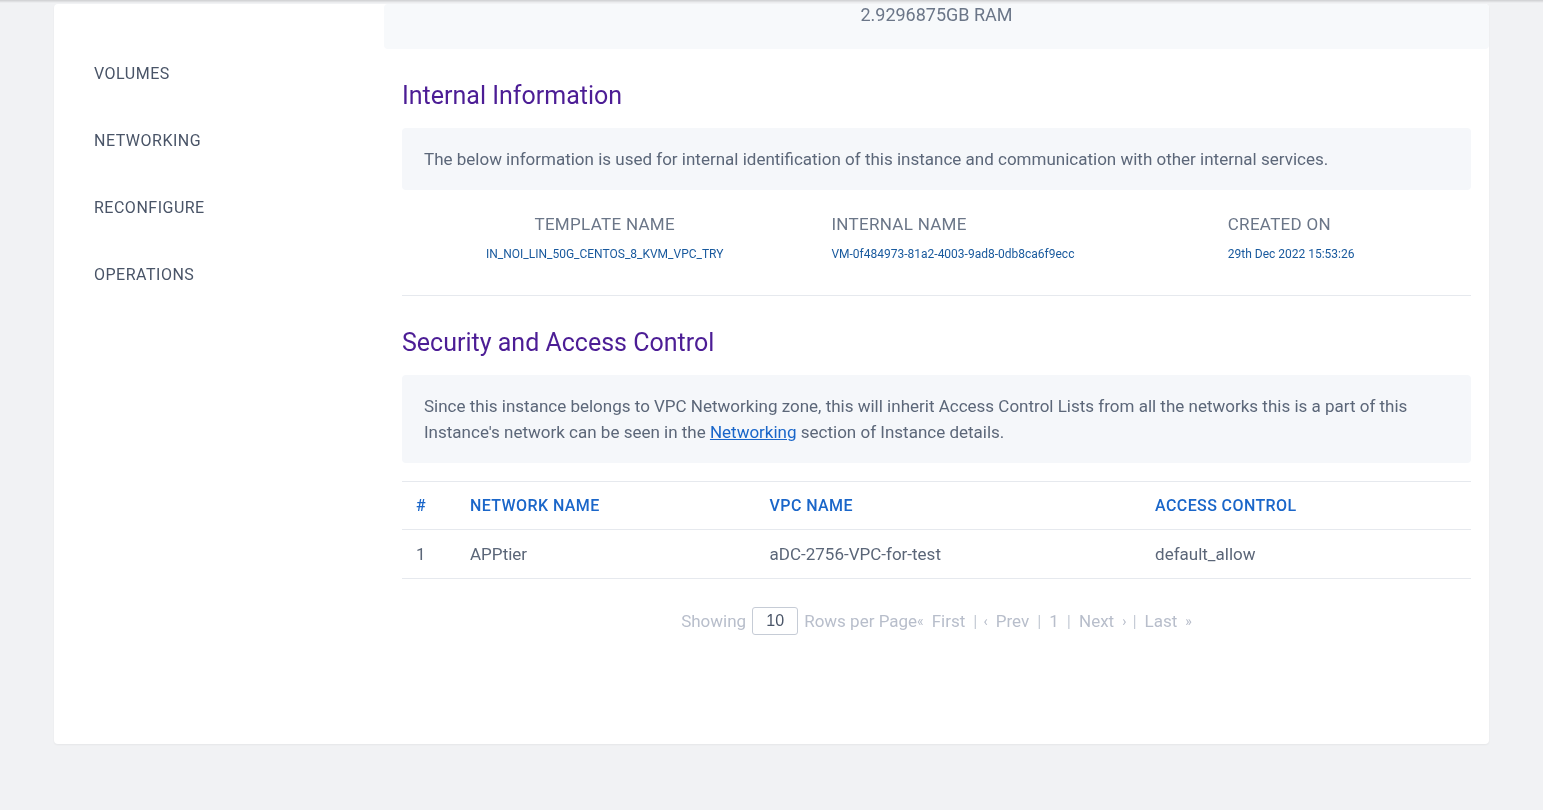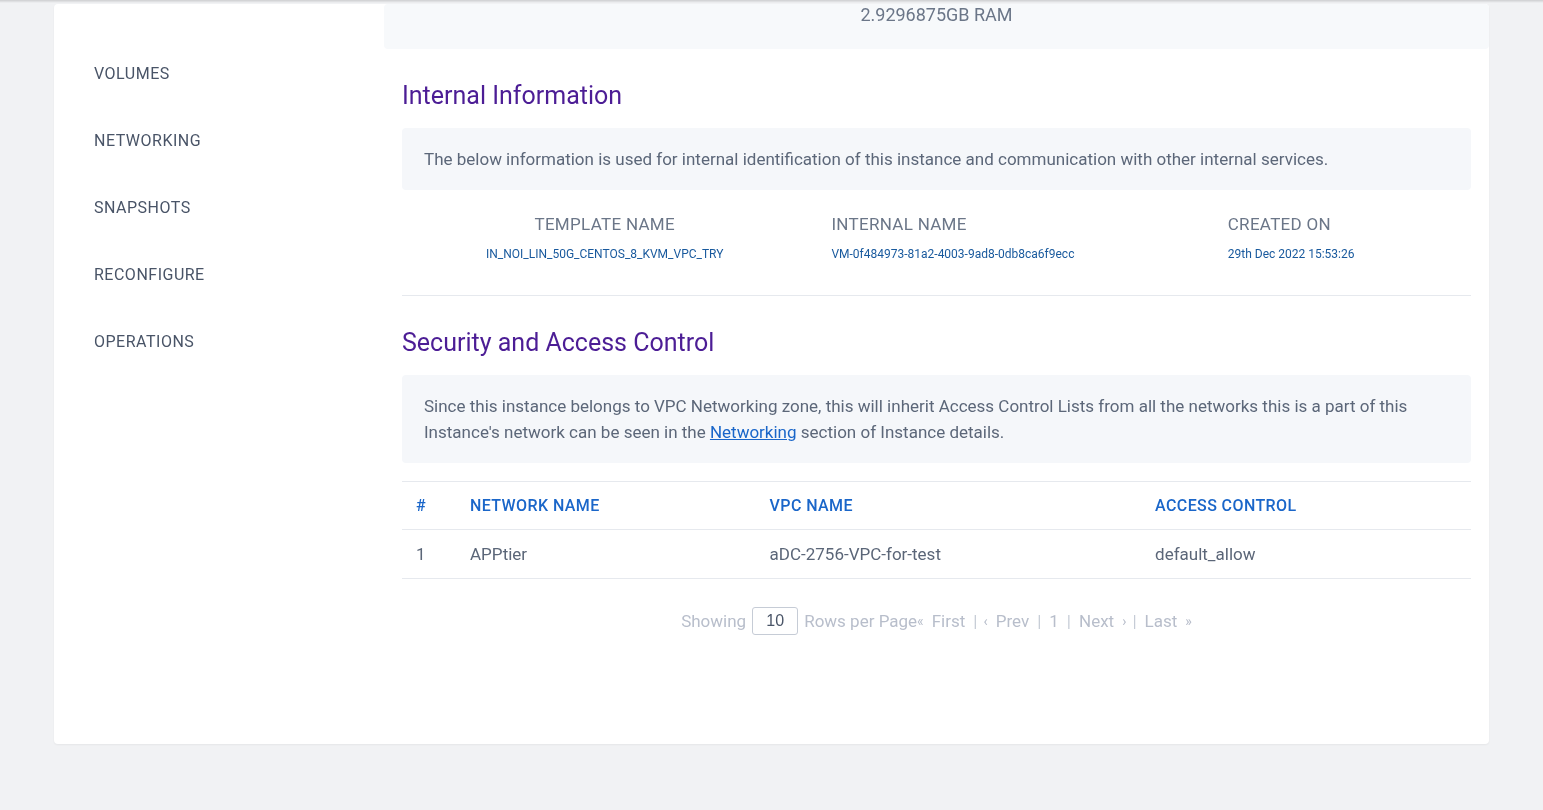--- a/index.html
+++ b/index.html
@@ -168,21 +168,20 @@
   }
 </style>
 </head>
 <body>
 
 <div class="page">
   <div class="card">
     <aside class="sidebar">
       <div class="nav-item">VOLUMES</div>
       <div class="nav-item">NETWORKING</div>
-      <div class="nav-item">SNAPSHOTS</div>
       <div class="nav-item">RECONFIGURE</div>
       <div class="nav-item">OPERATIONS</div>
     </aside>
 
     <section class="content">
       <div class="top-box">
         <div class="ram">2.9296875GB RAM</div>
       </div>
 
       <div class="content-inner">

